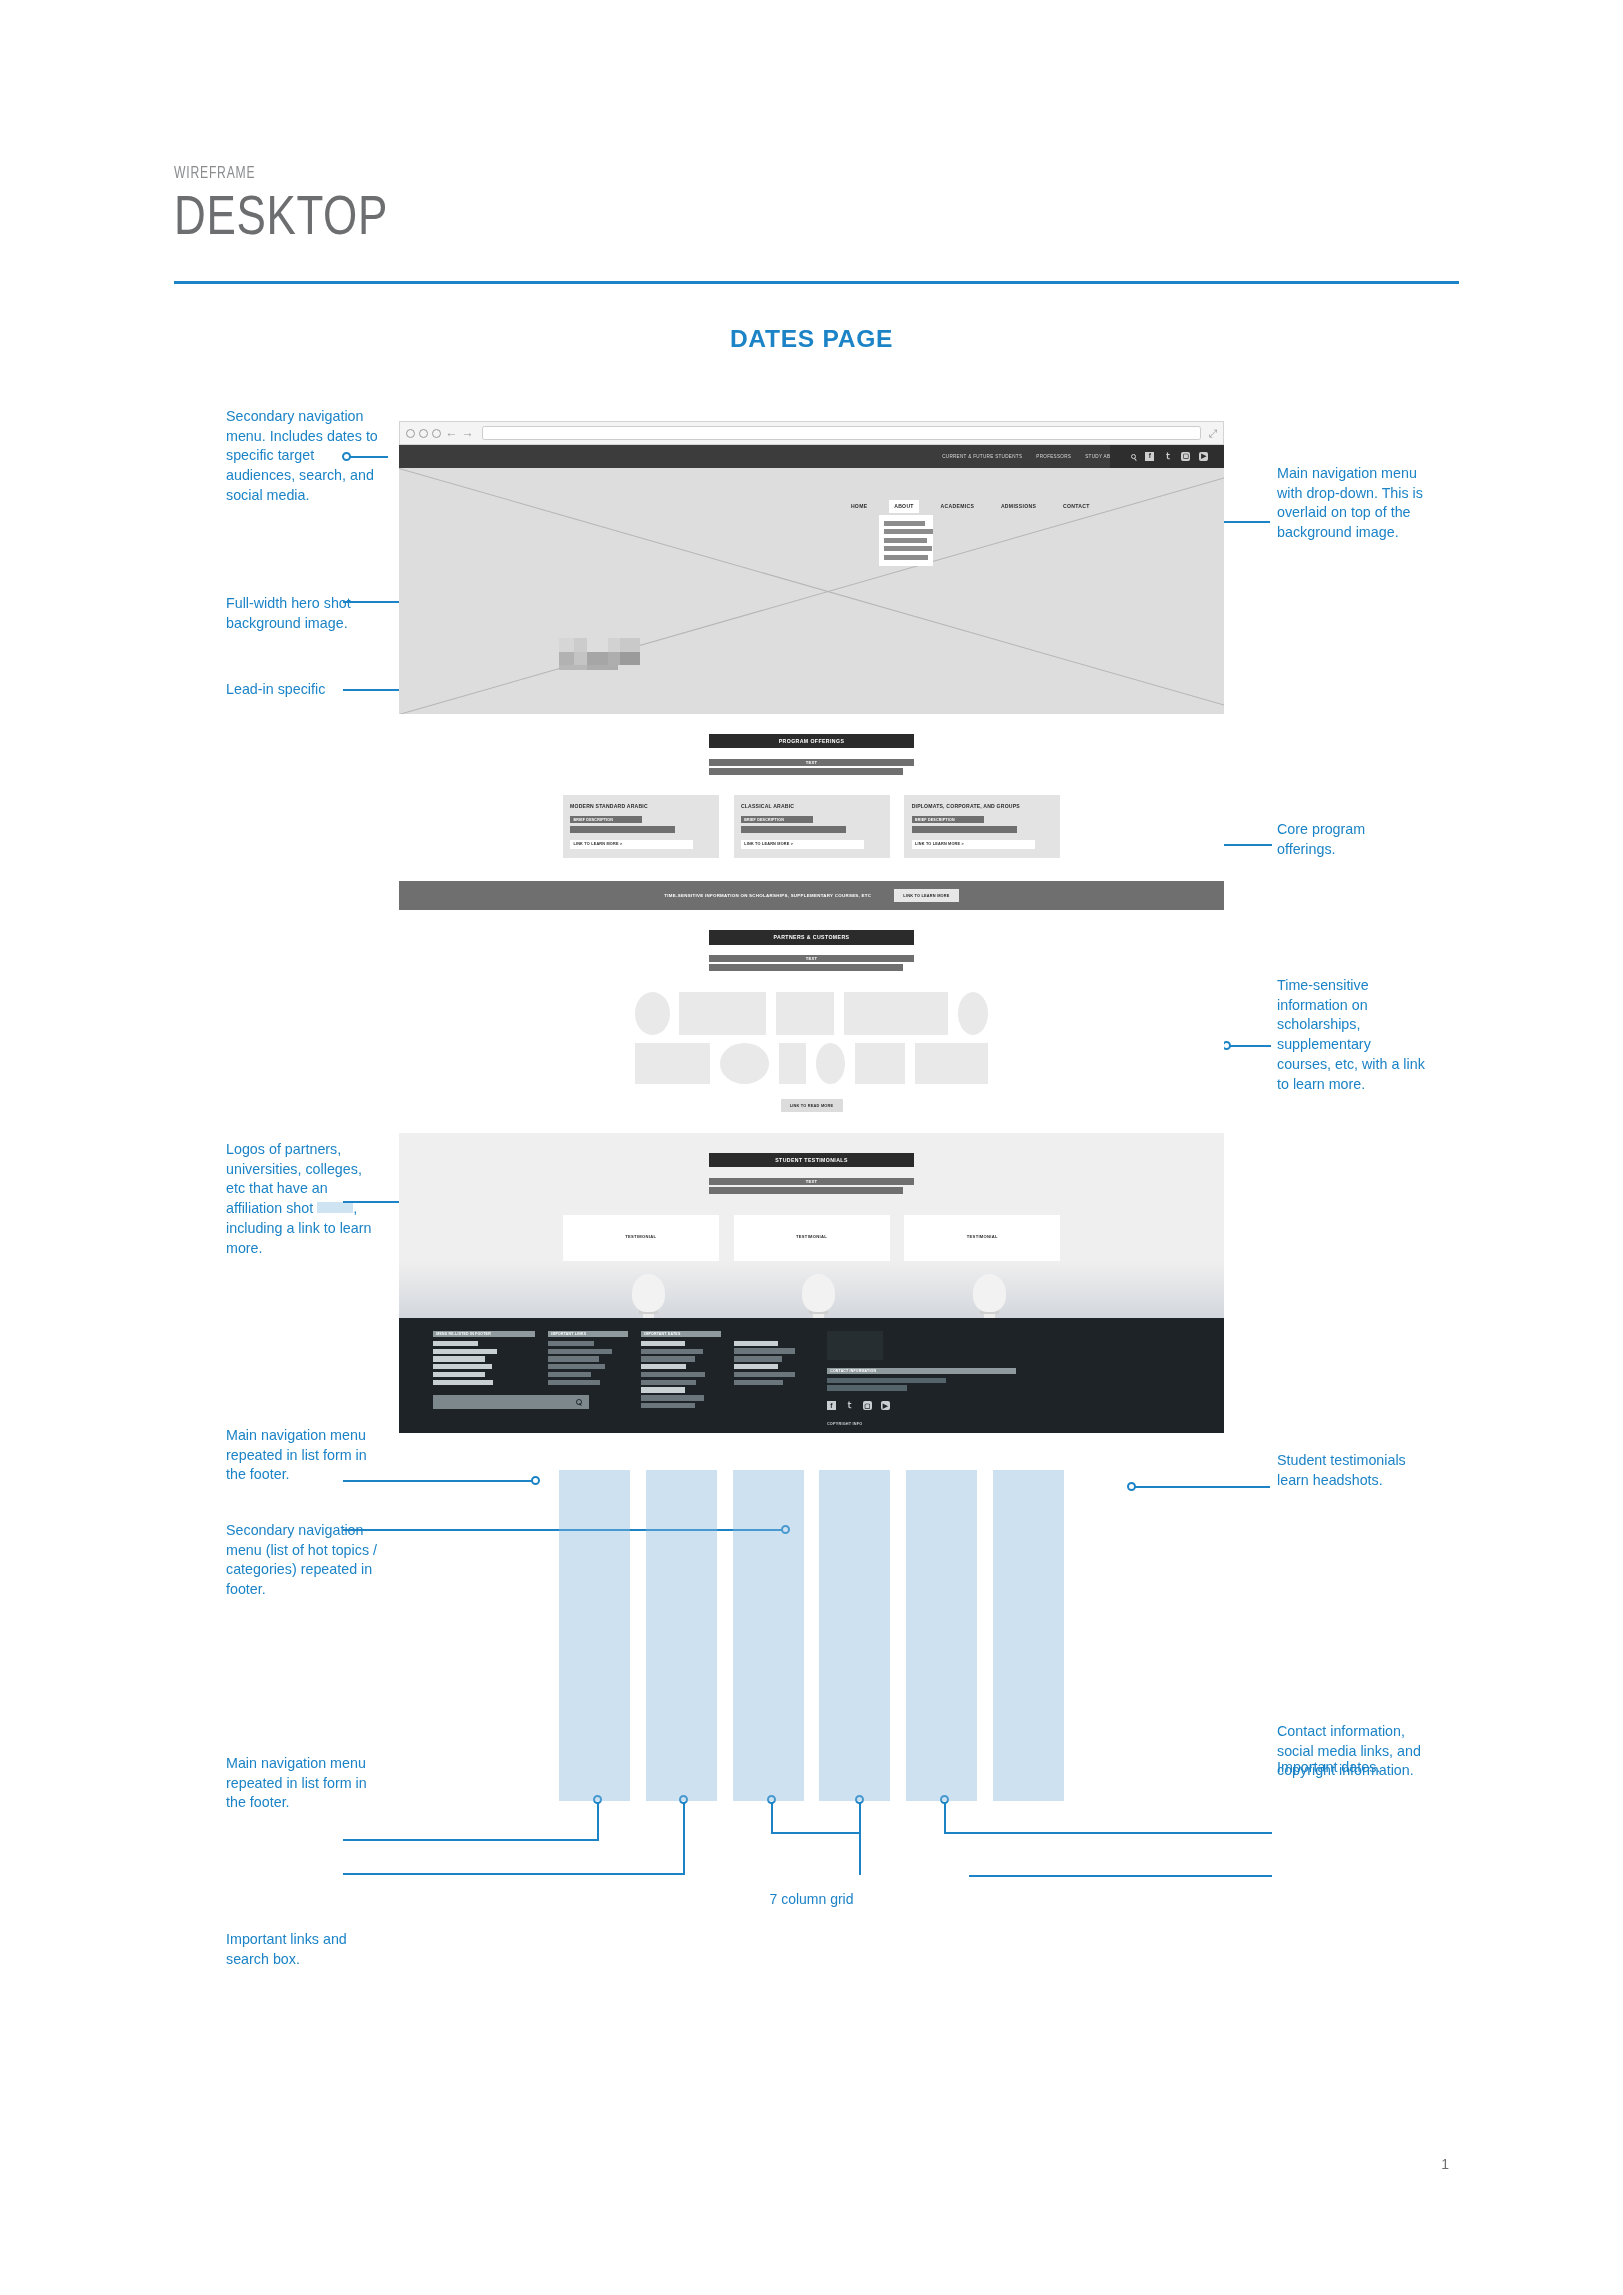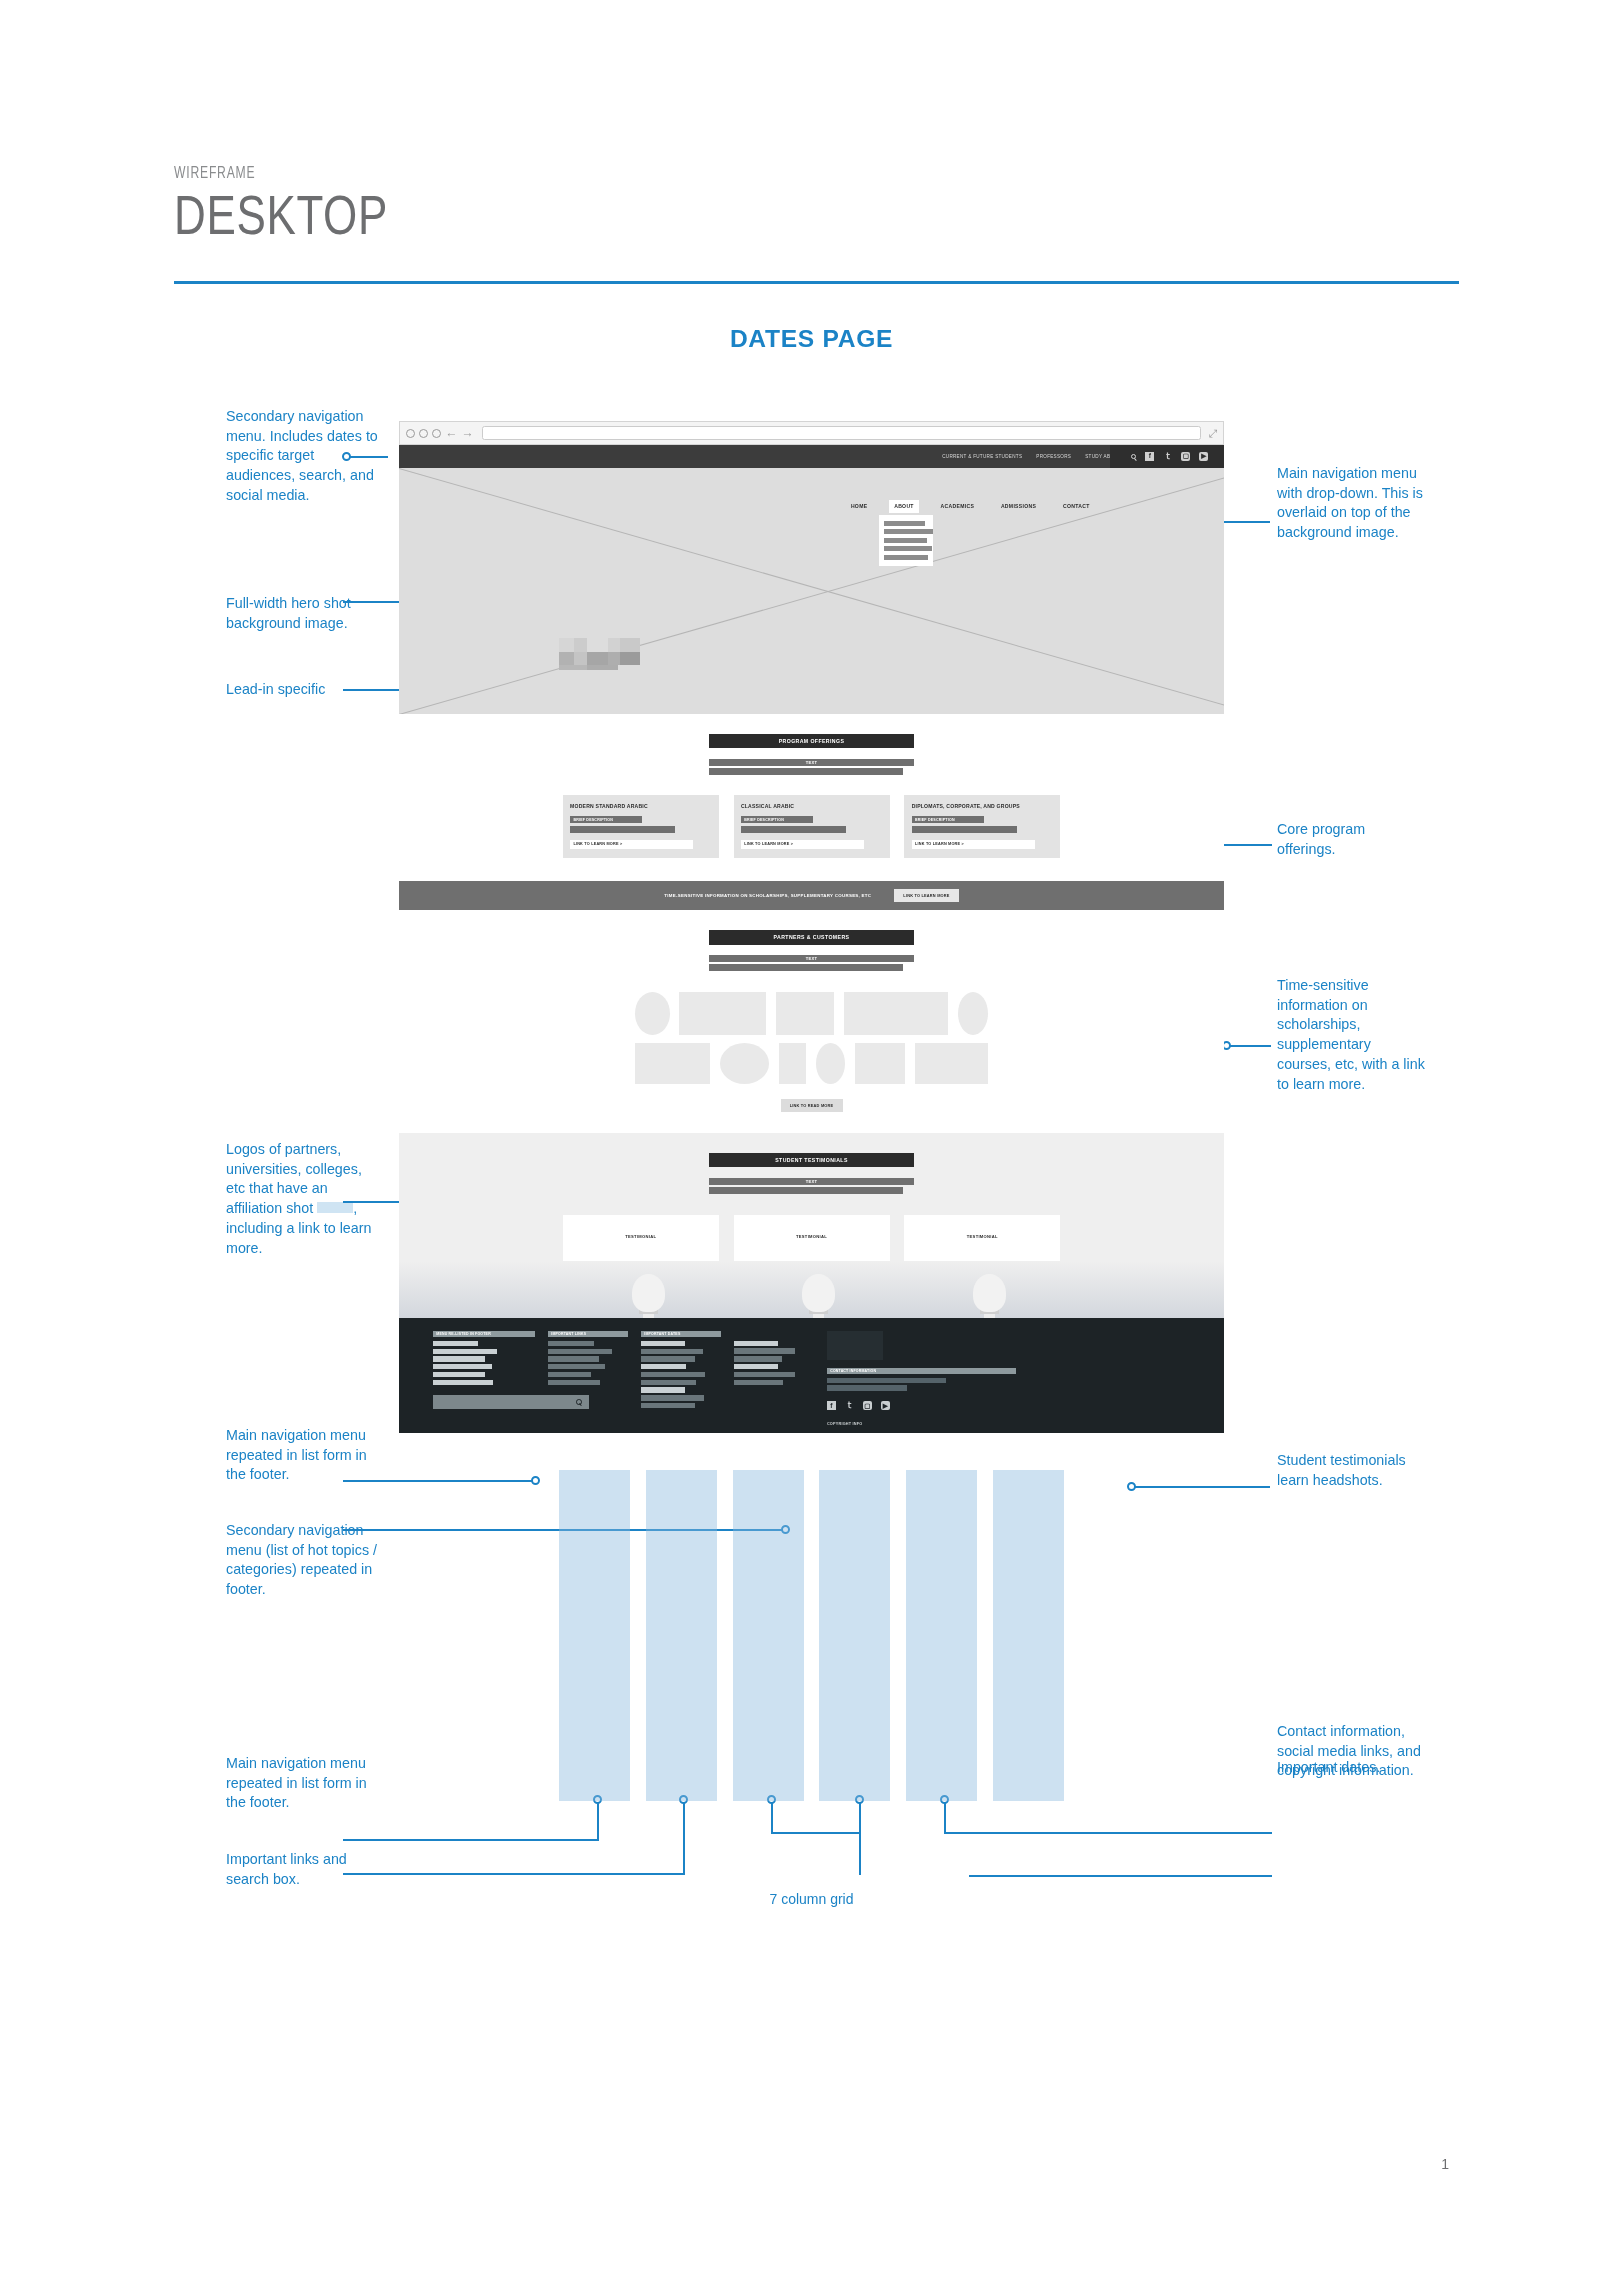--- a/index.html
+++ b/index.html
@@ -202,21 +202,21 @@
 <div id="page-title">DATES PAGE</div>
 <div id="page-number">1</div>
 
 <div class="anno left" style="top:407px">Secondary navigation menu. Includes dates to specific target audiences, search, and social media.</div>
 <div class="anno left" style="top:594px">Full-width hero shot background image.</div>
 <div class="anno left" style="top:680px">Lead-in specific</div>
 <div class="anno left" style="top:1140px"><span>Logos of partners, universities, colleges, etc that have an affiliation shot </span><span class="redact"></span><span>, including a link to learn more.</span></div>
 <div class="anno left" style="top:1426px">Main navigation menu repeated in list form in the footer.</div>
 <div class="anno left" style="top:1521px">Secondary navigation menu (list of hot topics / categories) repeated in footer.</div>
 <div class="anno left" style="top:1754px">Main navigation menu repeated in list form in the footer.</div>
-<div class="anno left" style="top:1850px">Important links and search box.</div>
+<div class="anno left" style="top:1930px">Important links and search box.</div>
 
 <div class="anno right" style="top:464px">Main navigation menu with drop-down. This is overlaid on top of the background image.</div>
 <div class="anno right" style="top:820px">Core program offerings.</div>
 <div class="anno right" style="top:976px">Time-sensitive information on scholarships, supplementary courses, etc, with a link to learn more.</div>
 <div class="anno right" style="top:1451px">Student testimonials learn headshots.</div>
 <div class="anno right" style="top:1722px">Contact information, social media links, and copyright information.</div>
 <div class="anno right" style="top:1758px">Important dates.</div>
 
 <div class="ld ld-h" style="left:343px; top:456px; width:45px;"></div>
 <div class="dot" style="left:342px; top:452px;"></div>

